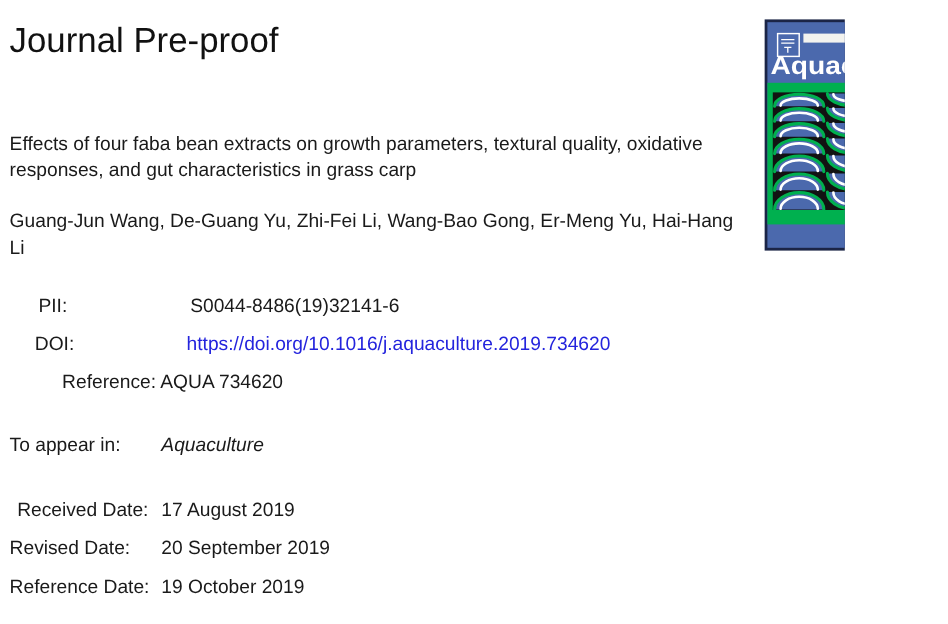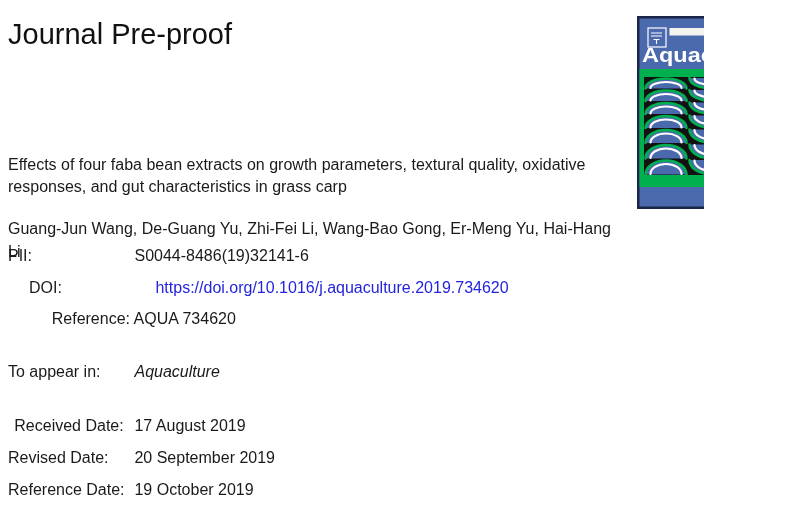--- a/index.html
+++ b/index.html
@@ -19,21 +19,20 @@
     font-weight:400;
     letter-spacing:0;
     color:#111111;
     margin:0;
   }
   .body-text{
     font-size:16px;
     line-height:21.5px;
     white-space:nowrap;
     color:#1a1a1a;
-    margin-top:44px;
   }
   #article-title{left:8px;top:110px;}
   #author-list{left:8px;top:174px;line-height:22.5px;}
   .meta-row{
     position:absolute;
     left:8px;
     font-size:16px;
     white-space:nowrap;
   }
   .meta-label{
@@ -56,21 +55,21 @@
   <div id="article-title" class="abs body-text">
     <div>Effects of four faba bean extracts on growth parameters, textural quality, oxidative</div>
     <div>responses, and gut characteristics in grass carp</div>
   </div>
 
   <div id="author-list" class="abs body-text">
     <div>Guang-Jun Wang, De-Guang Yu, Zhi-Fei Li, Wang-Bao Gong, Er-Meng Yu, Hai-Hang</div>
     <div>Li</div>
   </div>
 
-  <div class="meta-row" style="top:247px;">
+  <div class="meta-row" style="top:247px;margin-left:24px;">
     <span class="meta-label">PII:</span>
     <span class="meta-value">S0044-8486(19)32141-6</span>
   </div>
 
   <div class="meta-row" style="top:279px;margin-left:21px;">
     <span class="meta-label">DOI:</span>
     <a href="#" class="meta-value doi-link">https://doi.org/10.1016/j.aquaculture.2019.734620</a>
   </div>
 
   <div class="meta-row" style="top:310px;text-align:right;">

